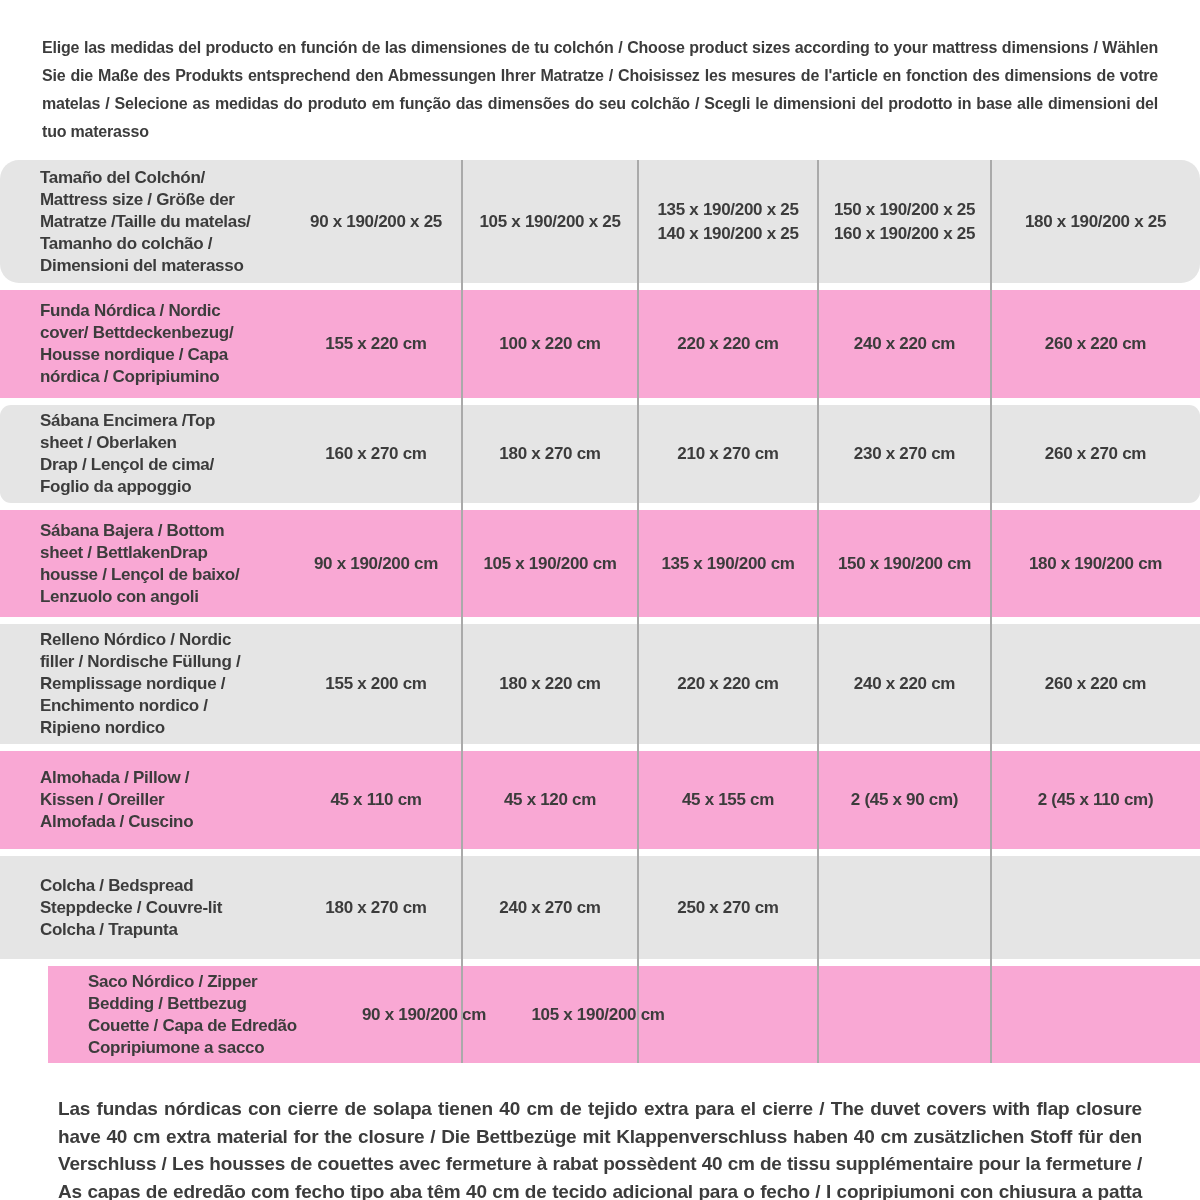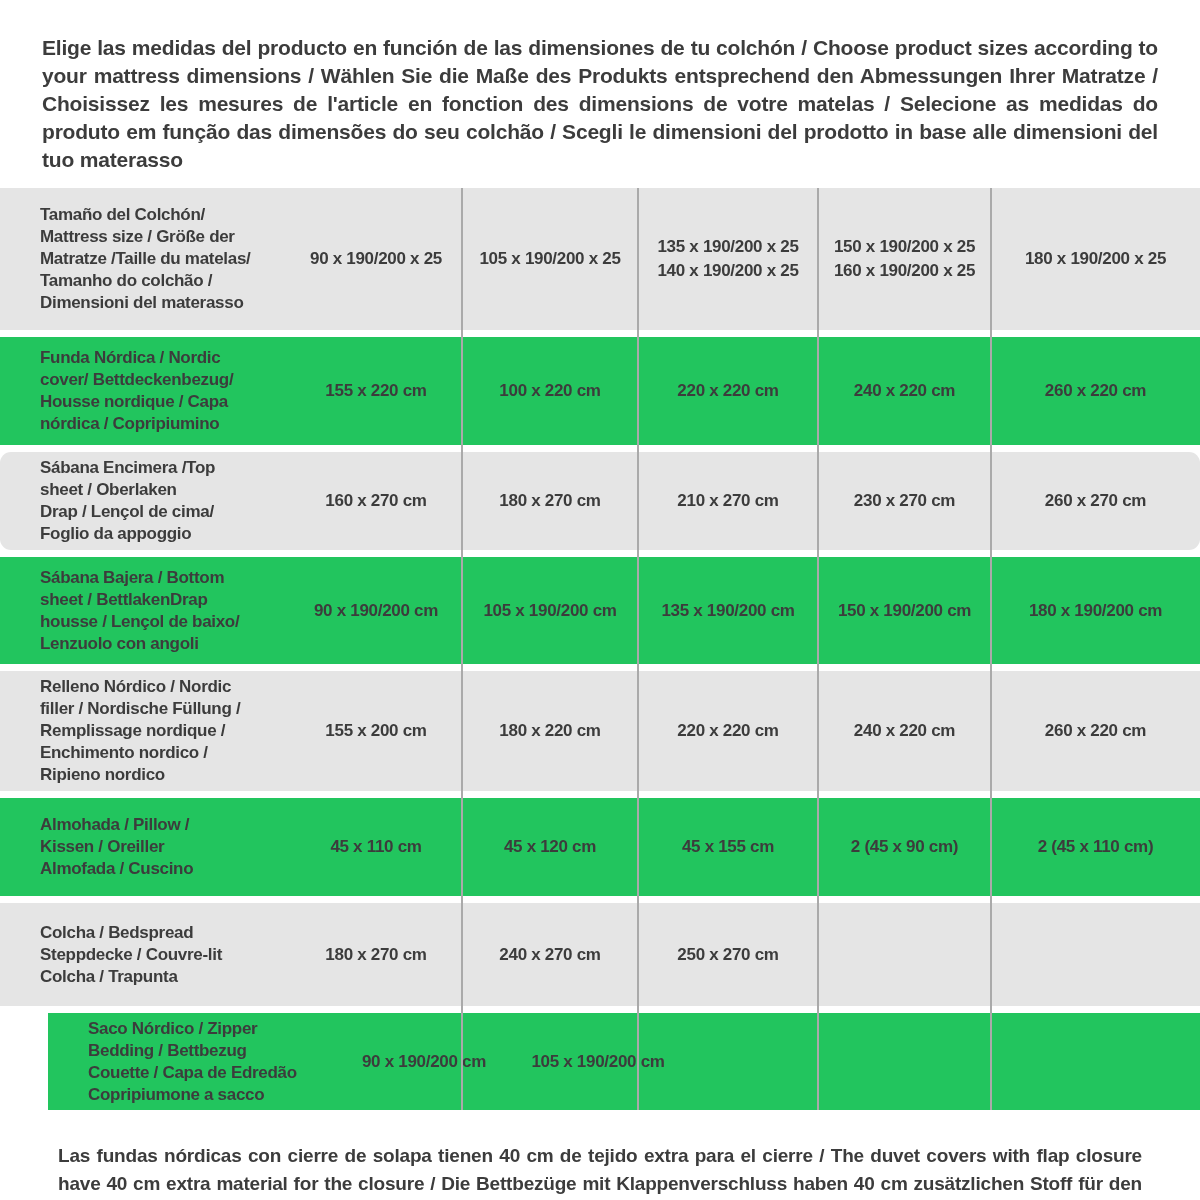--- a/index.html
+++ b/index.html
@@ -6,34 +6,34 @@
   body{
     width:1200px;height:1200px;overflow:hidden;
     font-family:"Liberation Sans","DejaVu Sans",sans-serif;
     font-weight:700;color:#3c3c3c;
     -webkit-font-smoothing:antialiased;
   }
   .page{width:1200px;height:1200px;position:relative;}
 
   .intro{
     margin:0;padding:34px 42px 14px 42px;
-    font-size:21px;line-height:28px;
+    font-size:16px;line-height:28px;
     text-align:justify;letter-spacing:-0.2px;
   }
 
   .sizetable{position:relative;width:1200px;}
   .rows{display:flex;flex-direction:column;gap:7px;}
   .trow{
     display:grid;
     grid-template-columns:290px 172px 176px 180px 173px 209px;
     width:1200px;
   }
   .trow.shaded{background:#e5e5e5;}
-  .trow.plain{background:#22c55e;}
-  .rows .trow:nth-child(1){height:142px;}
+  .trow.plain{background:#f9a8d4;}
+  .rows .trow:nth-child(1){height:123px;border-radius:19px;}
   .rows .trow:nth-child(2){height:108px;}
   .rows .trow:nth-child(3){height:98px;border-radius:11px;}
   .rows .trow:nth-child(4){height:107px;}
   .rows .trow:nth-child(5){height:120px;}
   .rows .trow:nth-child(6){height:98px;}
   .rows .trow:nth-child(7){height:103px;}
   .rows .trow:nth-child(8){height:97px;margin-left:48px;}
 
   .cell{display:flex;align-items:center;}
   .cell.label{

